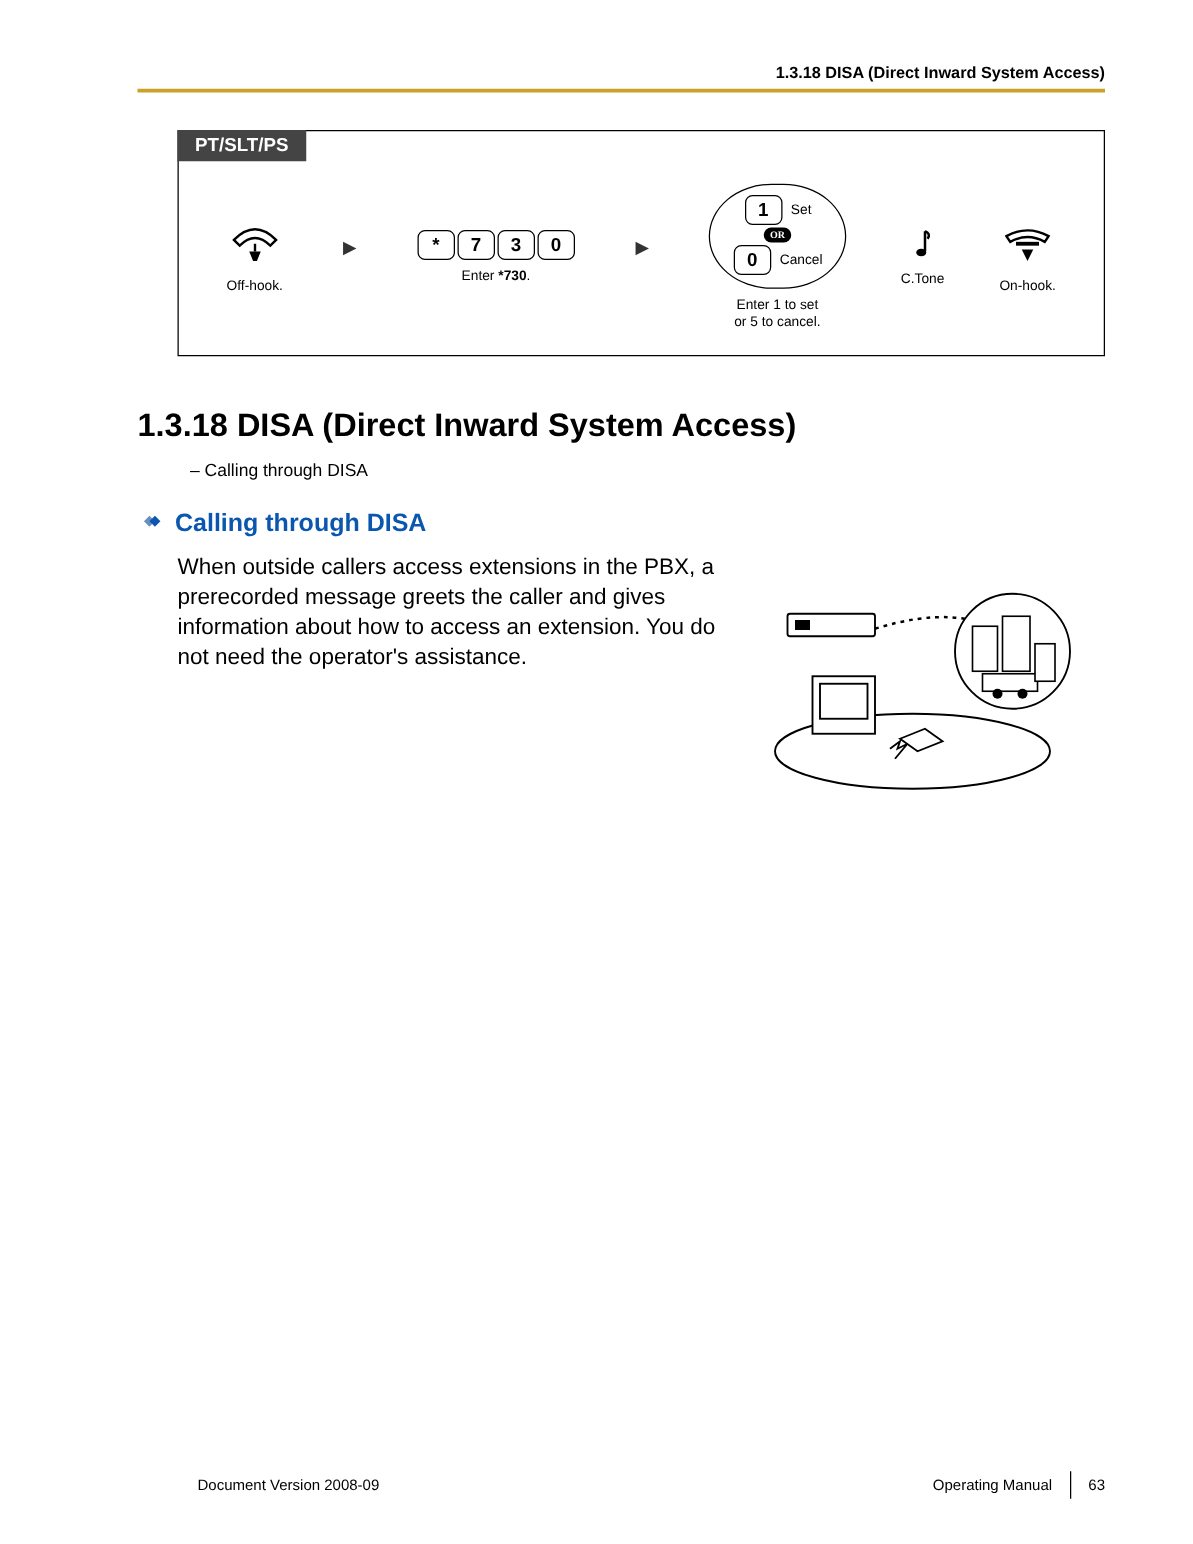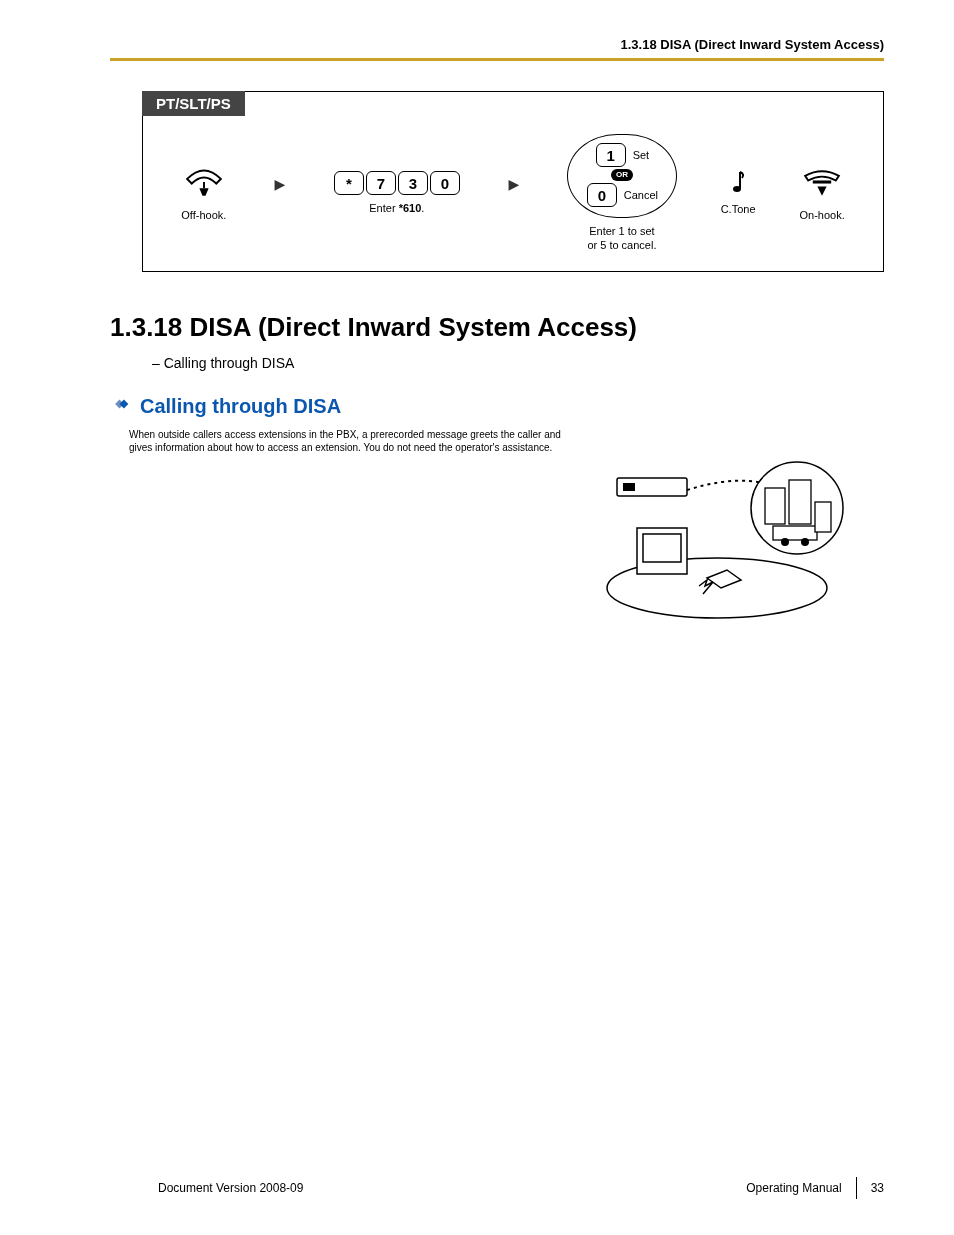--- a/index.html
+++ b/index.html
@@ -6,21 +6,21 @@
     margin: 0;
     font-family: Arial, Helvetica, sans-serif;
     background: #fff;
     color: #000;
     width: 954px;
     height: 1235px;
     position: relative;
     box-sizing: border-box;
   }
   .page {
-    padding: 37px 70px 40px 110px;
+    padding: 50px 70px 40px 110px;
     box-sizing: border-box;
     height: 100%;
     position: relative;
   }
   .header-line {
     text-align: right;
     font-size: 13px;
     font-weight: bold;
     padding-bottom: 6px;
   }
@@ -88,21 +88,21 @@
     border: 1px solid #000;
     border-radius: 50% / 55%;
     padding: 8px 18px 10px 18px;
     display:flex;
     flex-direction:column;
     align-items:center;
     gap:2px;
   }
   .or-pill {
     font-size:8px; font-weight:bold; background:#000; color:#fff;
-    border-radius:7px; padding:0 5px; line-height:12px;
+    border-radius:7px; padding:0 5px; line-height:12px;font-family:Liberation Serif, serif;
   }
   .opt-row { display:flex; align-items:center; gap:6px; font-size:11px;}
   .h1 {
     font-size: 26px;
     font-weight: bold;
     margin: 30px 0 12px 0;
   }
   .dash-item {
     margin-left: 42px;
     font-size: 14px;
@@ -115,24 +115,24 @@
     font-weight: bold;
     color: #0b57b0;
   }
   .diamond-bullet svg { width:22px; height:14px; }
   .body-col {
     display:flex;
     align-items:flex-start;
     gap: 18px;
   }
   .para {
-    font-size: 10px;
+    font-size: 18px;
     line-height: 1.35;
     max-width: 440px;
-    margin-left: 19px;
+    margin-left: 32px;
   }
   .illus {
     width: 260px; height: 210px;
     margin-left: auto;
   }
   .footer {
     position:absolute;
     left:110px; right:70px; bottom: 36px;
     display:flex;
     align-items:center;
@@ -169,21 +169,21 @@
       <div class="arrow">▶</div>
 
       <div class="step">
         <span class="keyrow">
           <span class="keycap">*</span>
           <span class="keycap">7</span>
           <span class="keycap">3</span>
           <span class="keycap">0</span>
         </span>
         <span class="cap">
-          <span>Enter </span><b><span>*610</span></b><span>.</span>
+          <span>Enter </span><b><span>*730</span></b><span>.</span>
         </span>
       </div>
 
       <div class="arrow">▶</div>
 
       <div class="step">
         <span class="bubble">
           <span class="opt-row">
             <span class="keycap">1</span>
             <span>Set</span>
@@ -266,16 +266,16 @@
         <path d="M112 158 l8 -6 l-2 6 l8 -4 l-10 12" fill="none" stroke="#000" stroke-width="1.5"></path>
       </svg>
     </span>
   </div>
 
   <div class="footer">
     <span>Document Version  2008-09</span>
     <span class="right">
       <span>Operating Manual</span>
       <span class="sep"></span>
-      <span>33</span>
+      <span>63</span>
     </span>
   </div>
 </div>
 
 </body></html>

